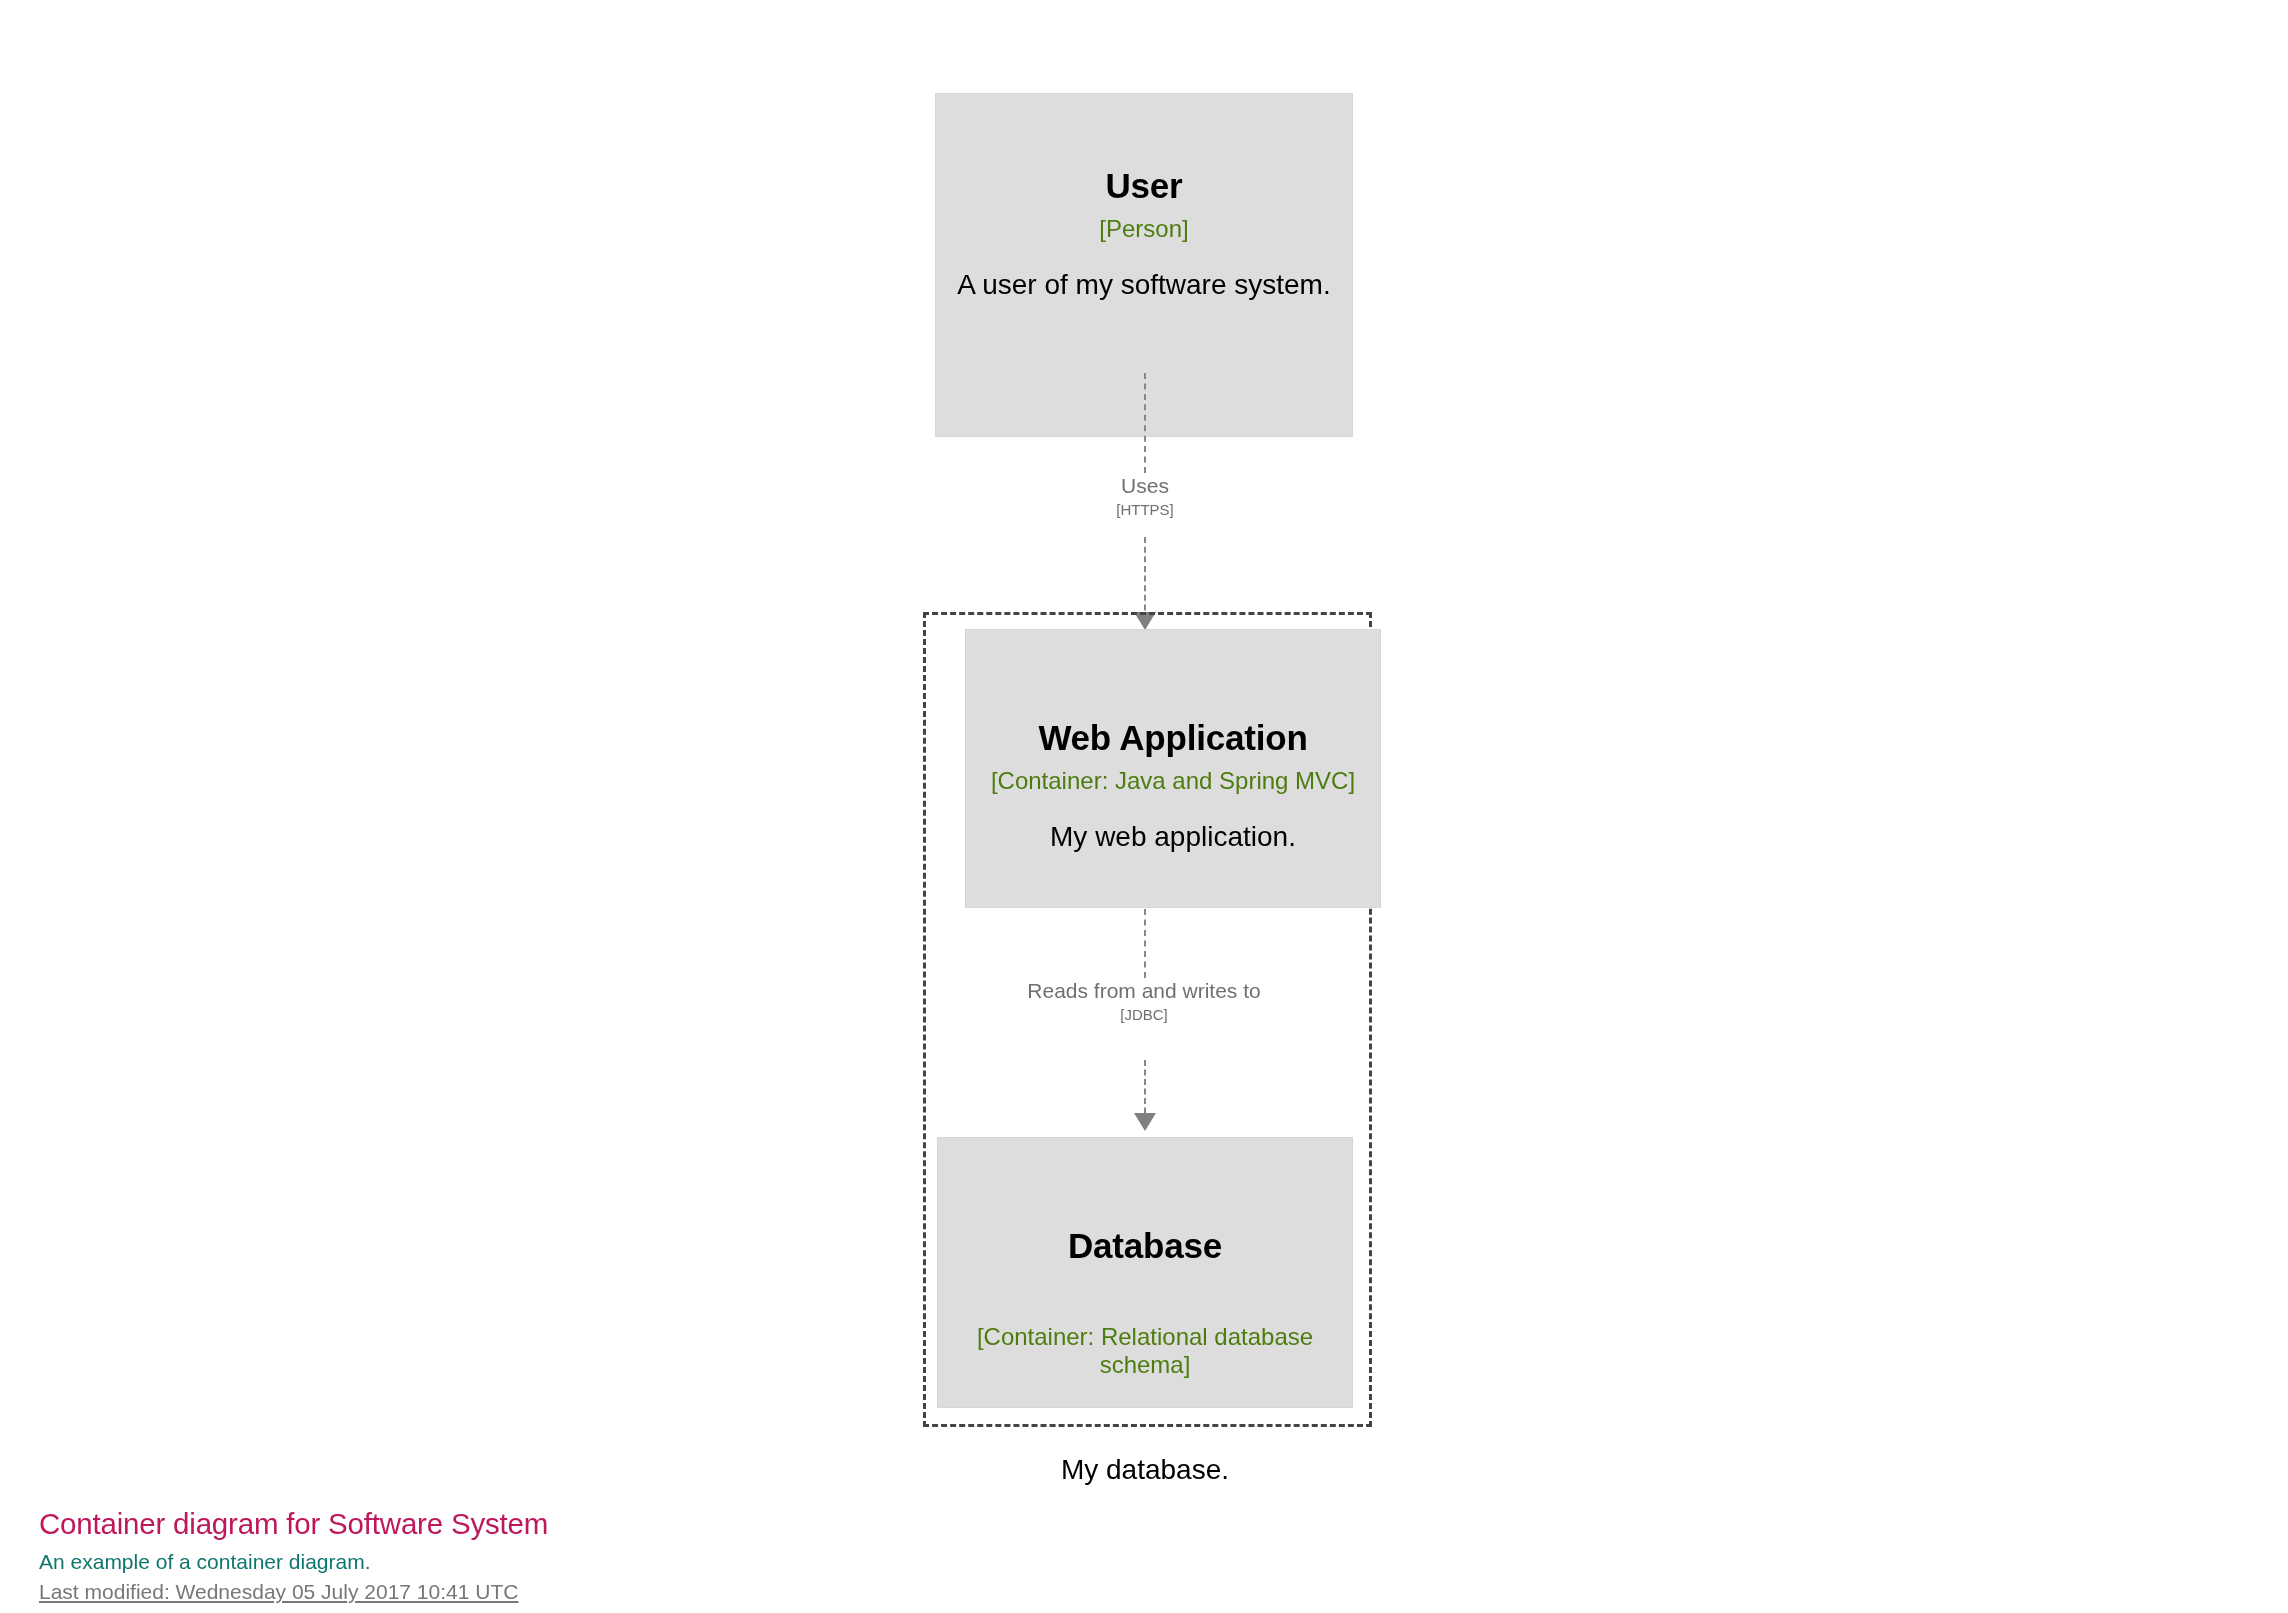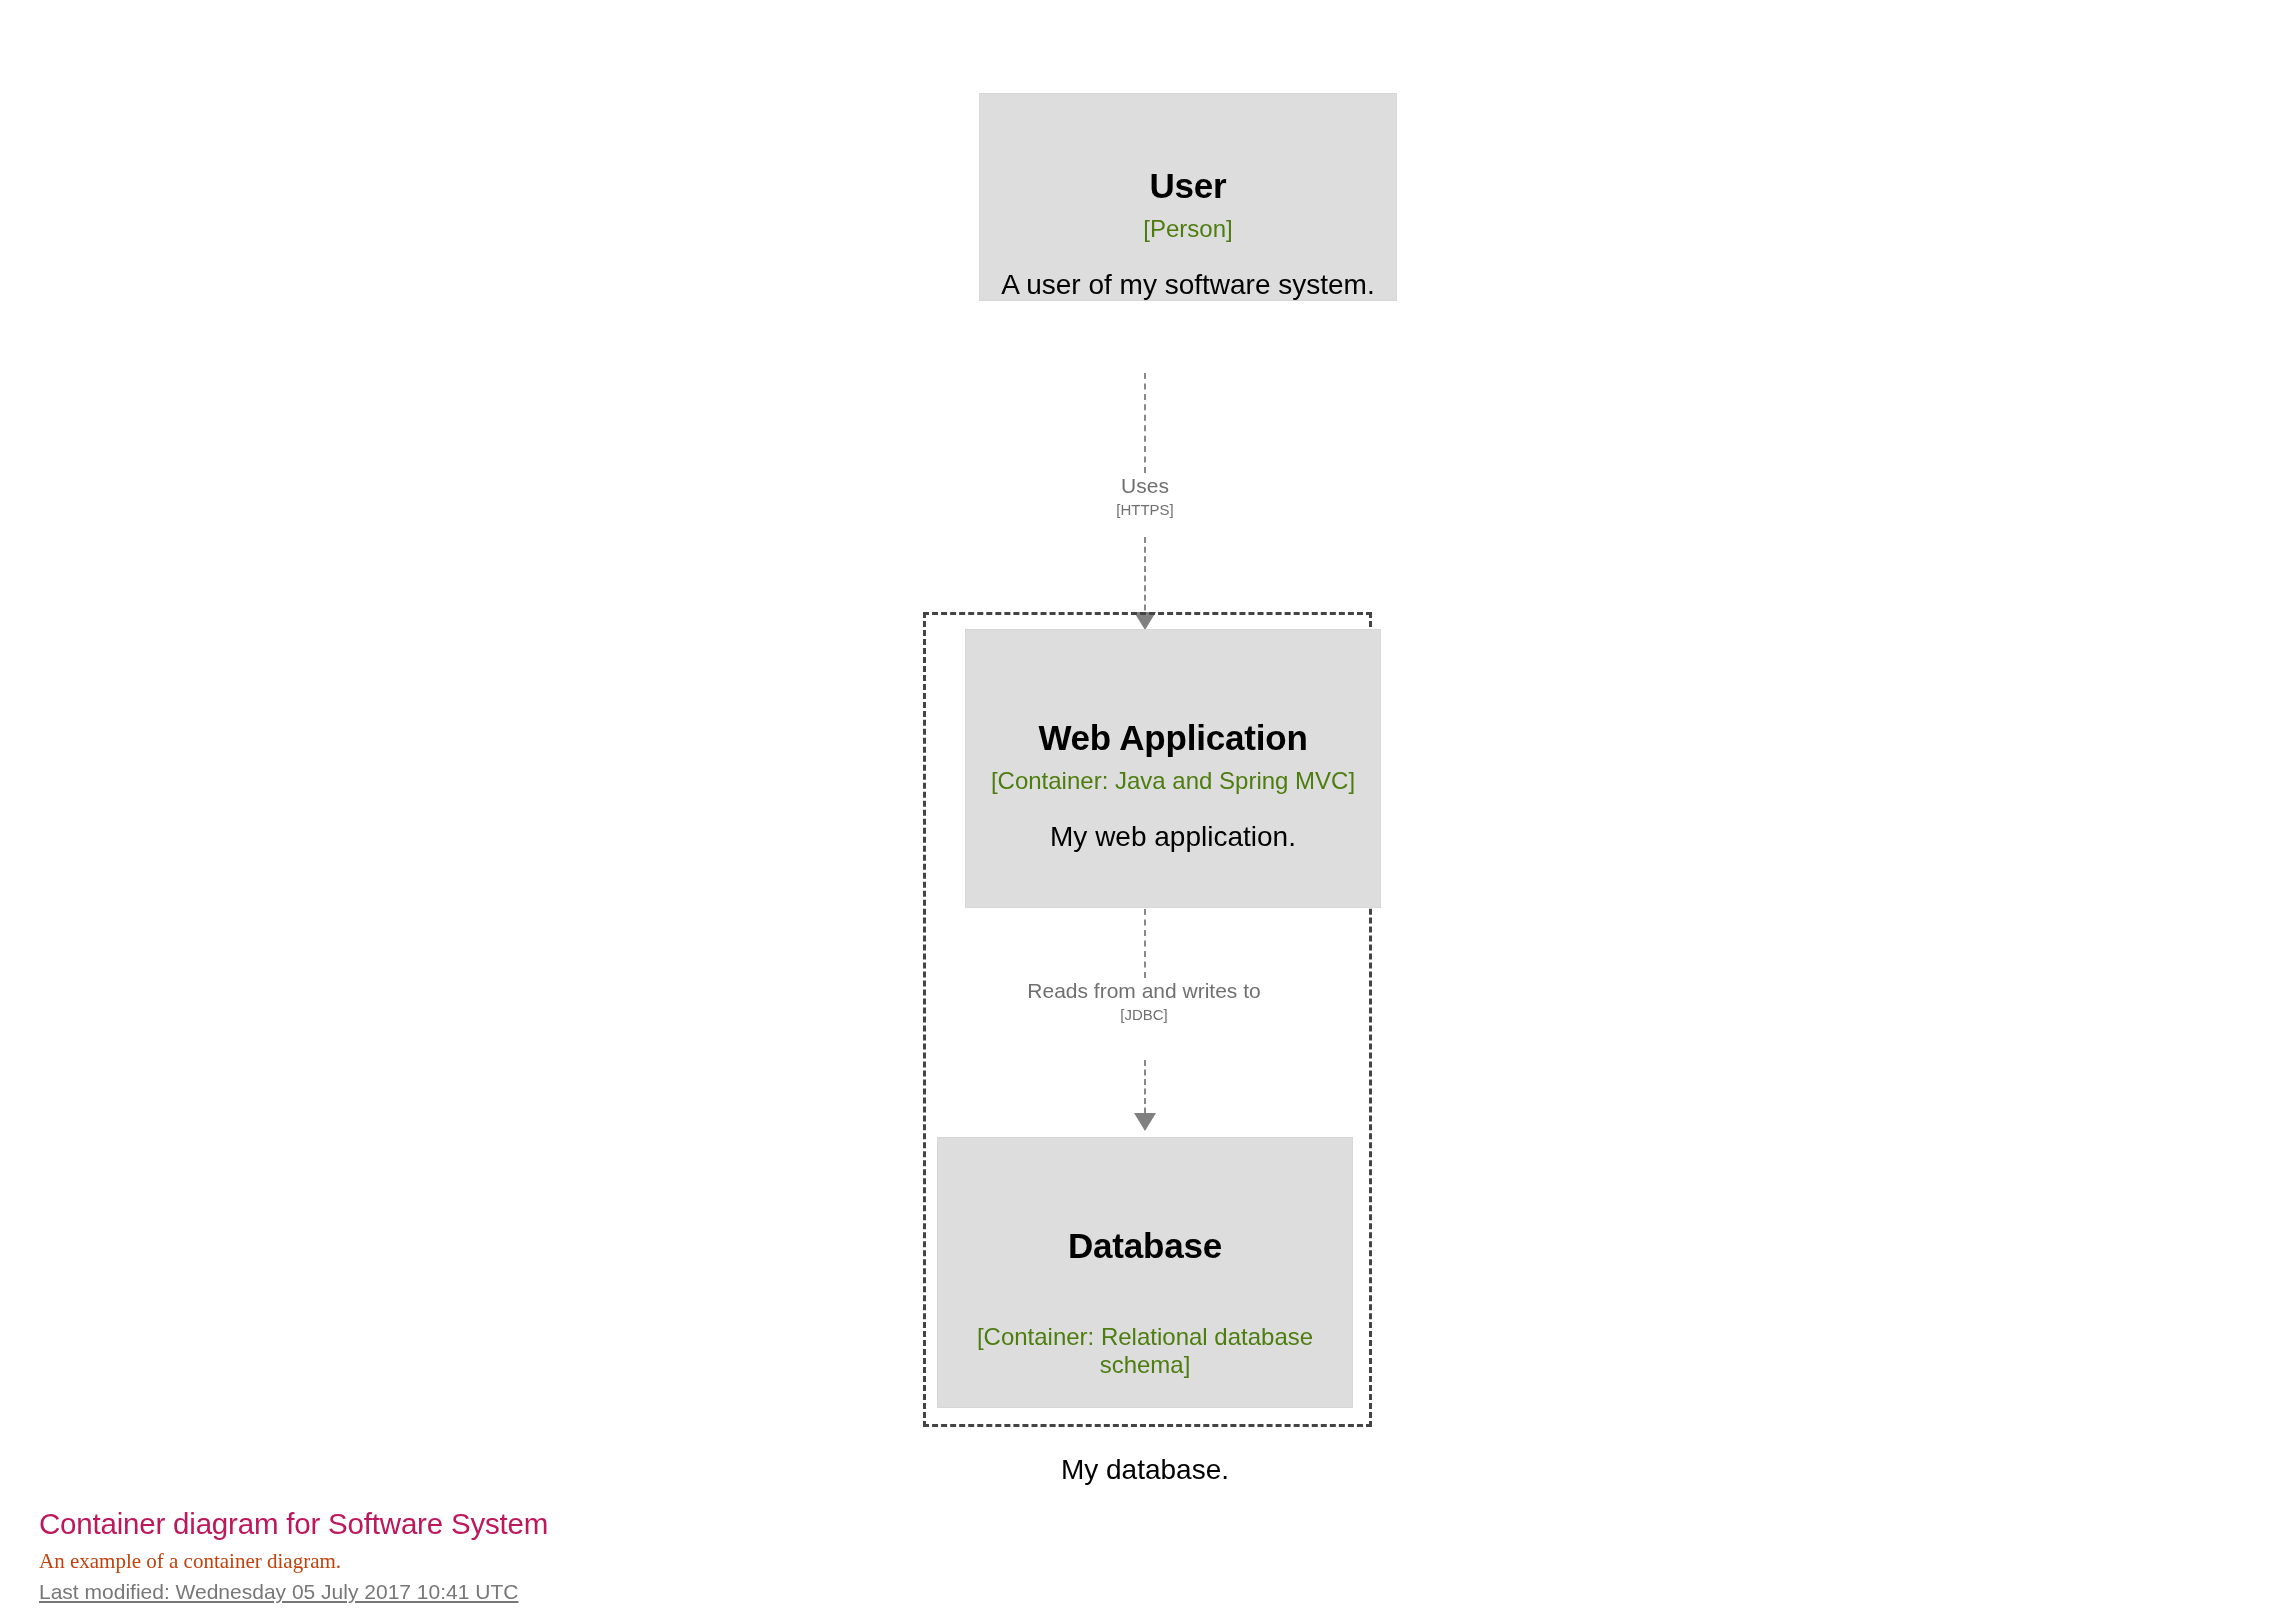--- a/index.html
+++ b/index.html
@@ -66,22 +66,21 @@
     line-height: 1.25;
     margin-top: 24px;
     padding: 0 20px;
   }
 
   
   #node-user {
     left: 935px;
     top: 93px;
     width: 418px;
-    height: 208px;
-    margin-left: 44px;
+    height: 344px;
   }
   #node-user .node-inner { padding-top: 72px; }
 
   
   #node-webapp {
     left: 937px;
     top: 629px;
     width: 416px;
     height: 279px;
     margin-left: 28px;
@@ -167,24 +166,23 @@
   }
   #caption-title {
     font-size: 29.5px;
     font-weight: normal;
     color: #be185d;
     line-height: 1.22;
     letter-spacing: -0.2px;
   }
   #caption-desc {
     font-size: 21px;
-    color: #c2410c;
+    color: #0f766e;
     line-height: 1.42;
     margin-top: 5.5px;
-    font-family: Liberation Serif, serif;
   }
   #caption-modified {
     font-size: 21px;
     color: #777777;
     line-height: 1.42;
     text-decoration: underline;
   }
 </style>
 </head>
 <body>

